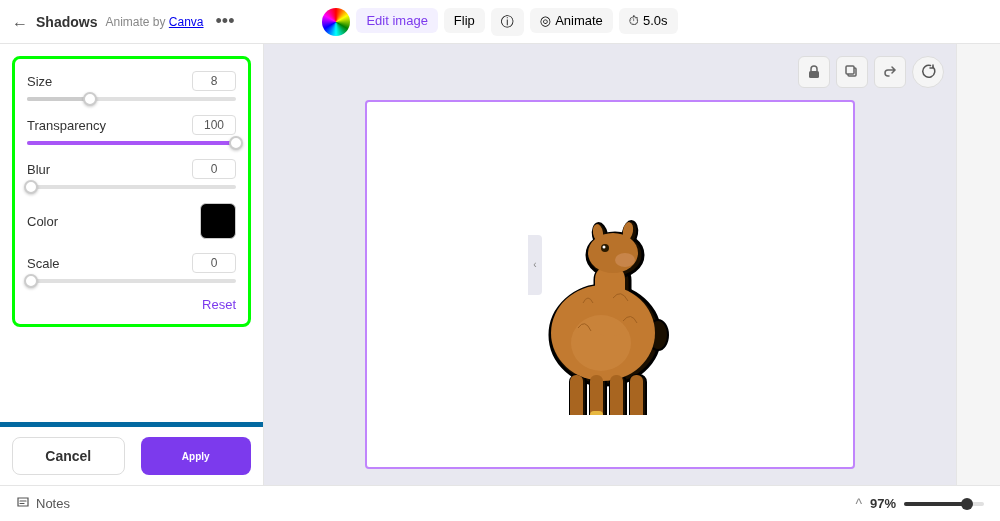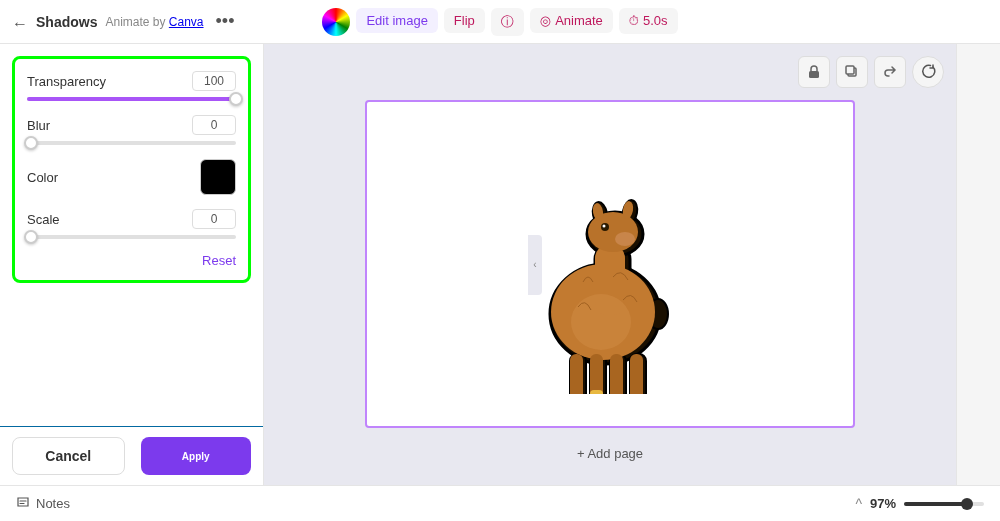--- a/index.html
+++ b/index.html
@@ -55,21 +55,21 @@
     }
     .topbar-btn {
       display: flex;
       align-items: center;
       gap: 4px;
       padding: 5px 10px;
       border-radius: 6px;
       border: none;
       background: #f5f5f5;
       font-size: 13px;
-      color: #be185d;
+      color: #000000;
       cursor: pointer;
       font-weight: 500;
     }
     .topbar-btn.active {
       background: #f3f0ff;
       color: #7c3aed;
     }
     .topbar-right {
       display: flex;
       align-items: center;
@@ -195,21 +195,21 @@
       color: #7c3aed;
       cursor: pointer;
       margin-top: 4px;
     }
 
     
     .panel-footer {
       padding: 10px 12px;
       display: flex;
       gap: 16px;
-      border-top: 1px solid #0369a1;
+      border-top: 5px solid #0369a1;
     }
     .btn-cancel {
       flex: 1;
       padding: 10px;
       border: 1px solid #ddd;
       border-radius: 8px;
       background: #fff;
       font-size: 14px;
       font-weight: 600;
       color: #333;
@@ -410,20 +410,30 @@
   <div class="topbar-right">
   </div>
 </div>
 
 <div class="main">
 
   <div class="left-panel">
     <div class="panel-content">
       <div class="panel-inner">
 
+        <div class="control-row">
+          <div class="control-label-row">
+            <span class="control-label">Size</span>
+            <input class="control-value" type="text" value="8" style="">
+          </div>
+          <div class="slider-track slider-size">
+            <div class="slider-fill"></div>
+            <div class="slider-thumb"></div>
+          </div>
+        </div>
 
         <div class="control-row">
           <div class="control-label-row">
             <span class="control-label">Transparency</span>
             <input class="control-value" type="text" value="100" style="">
           </div>
           <div class="slider-track slider-transparency">
             <div class="slider-fill"></div>
             <div class="slider-thumb"></div>
           </div>
@@ -543,21 +553,20 @@
           <ellipse cx="88" cy="180" rx="30" ry="28" fill="#d4904a" opacity="0.4"></ellipse>
 
           <path d="M70 140 Q75 130 80 140" stroke="#a06020" stroke-width="1" fill="none"></path>
           <path d="M100 135 Q108 125 115 138" stroke="#a06020" stroke-width="1" fill="none"></path>
           <path d="M65 165 Q72 155 78 168" stroke="#a06020" stroke-width="1" fill="none"></path>
           <path d="M110 158 Q118 148 124 160" stroke="#a06020" stroke-width="1" fill="none"></path>
         </g>
       </svg>
     </div>
 
-    <button class="add-page-btn">+ Add page</button>
 
     <div class="collapse-handle" style="position:absolute; left:264px; top:50%; transform:translateY(-50%);">
       <span>‹</span>
     </div>
   </div>
 
   <div class="right-side">
     
   </div>
 </div>

